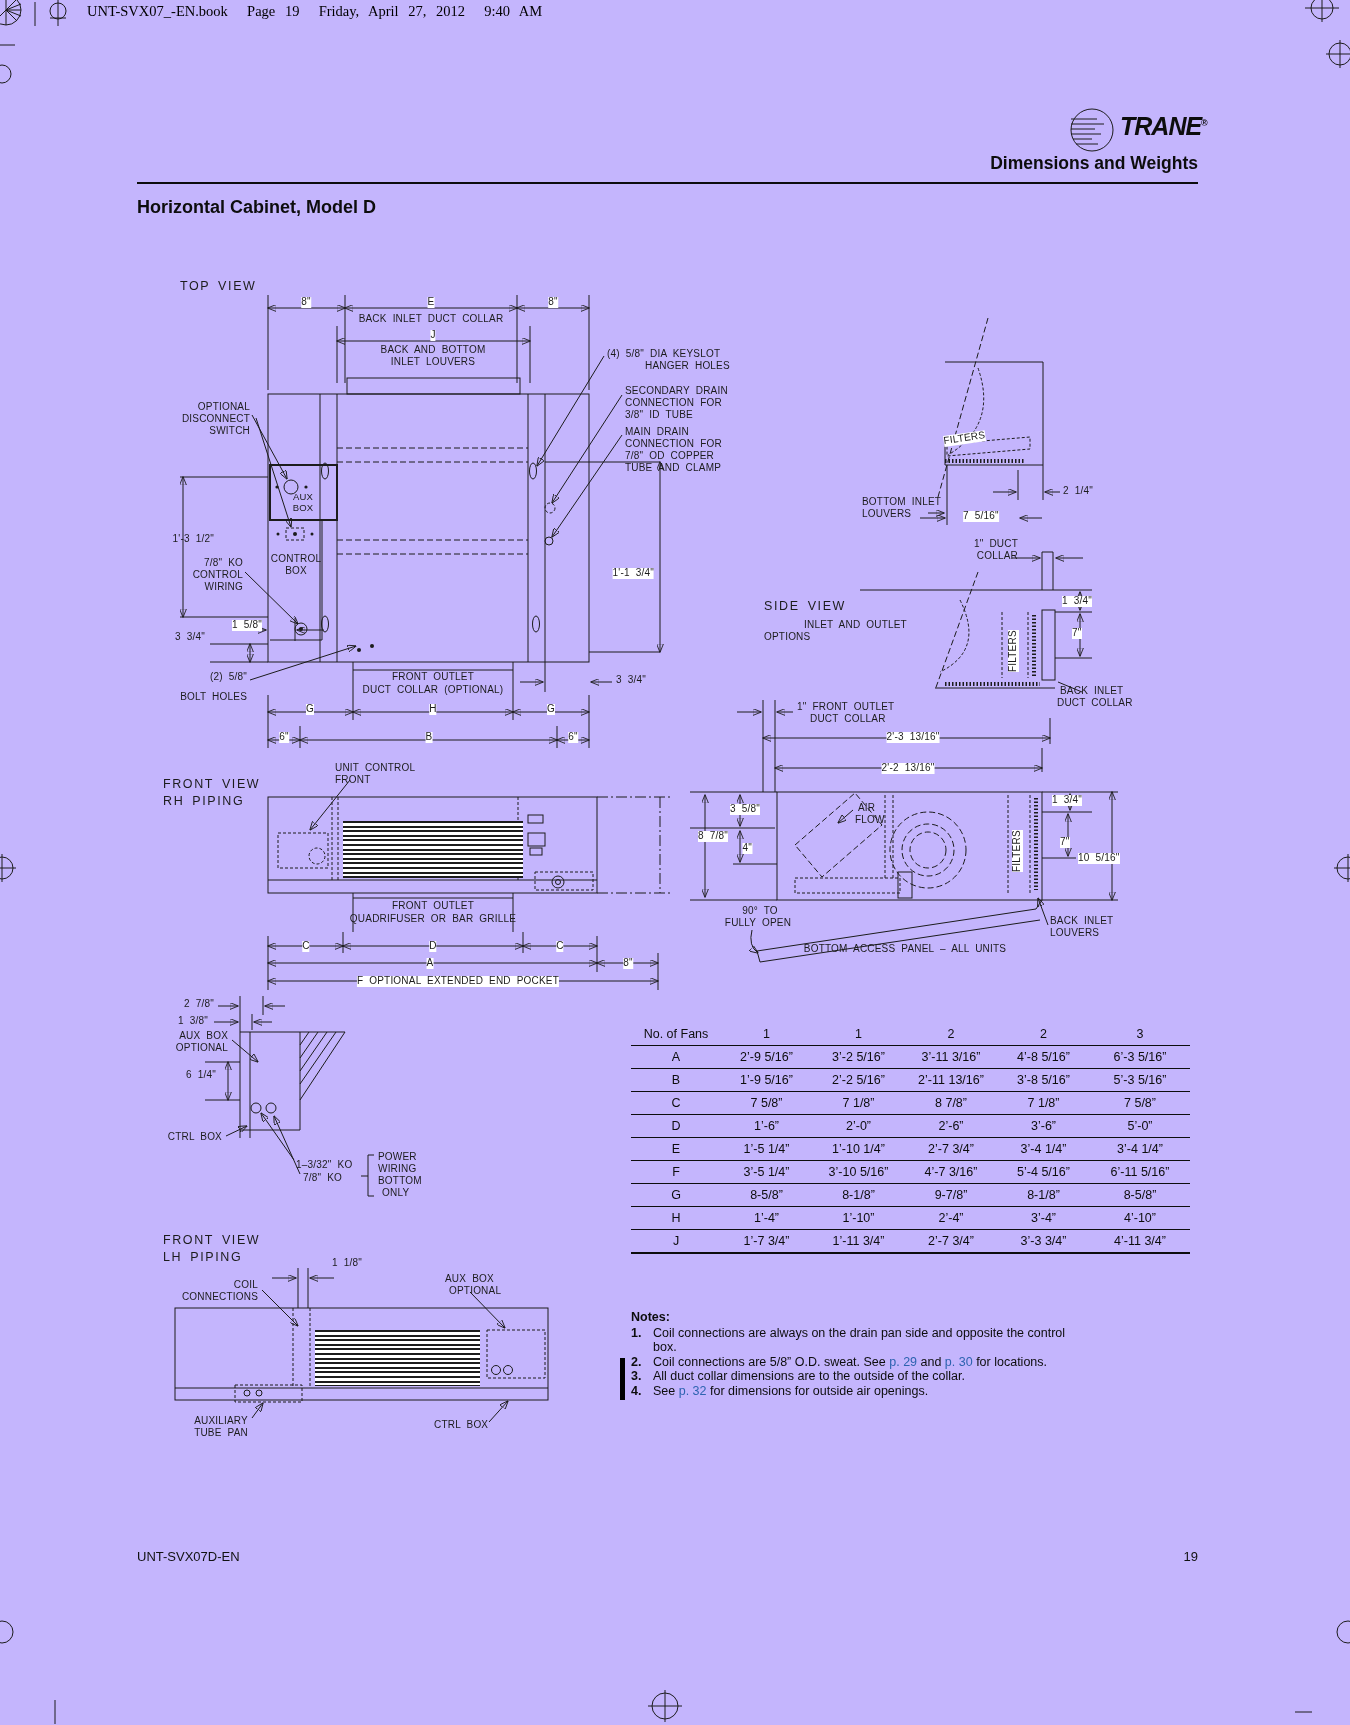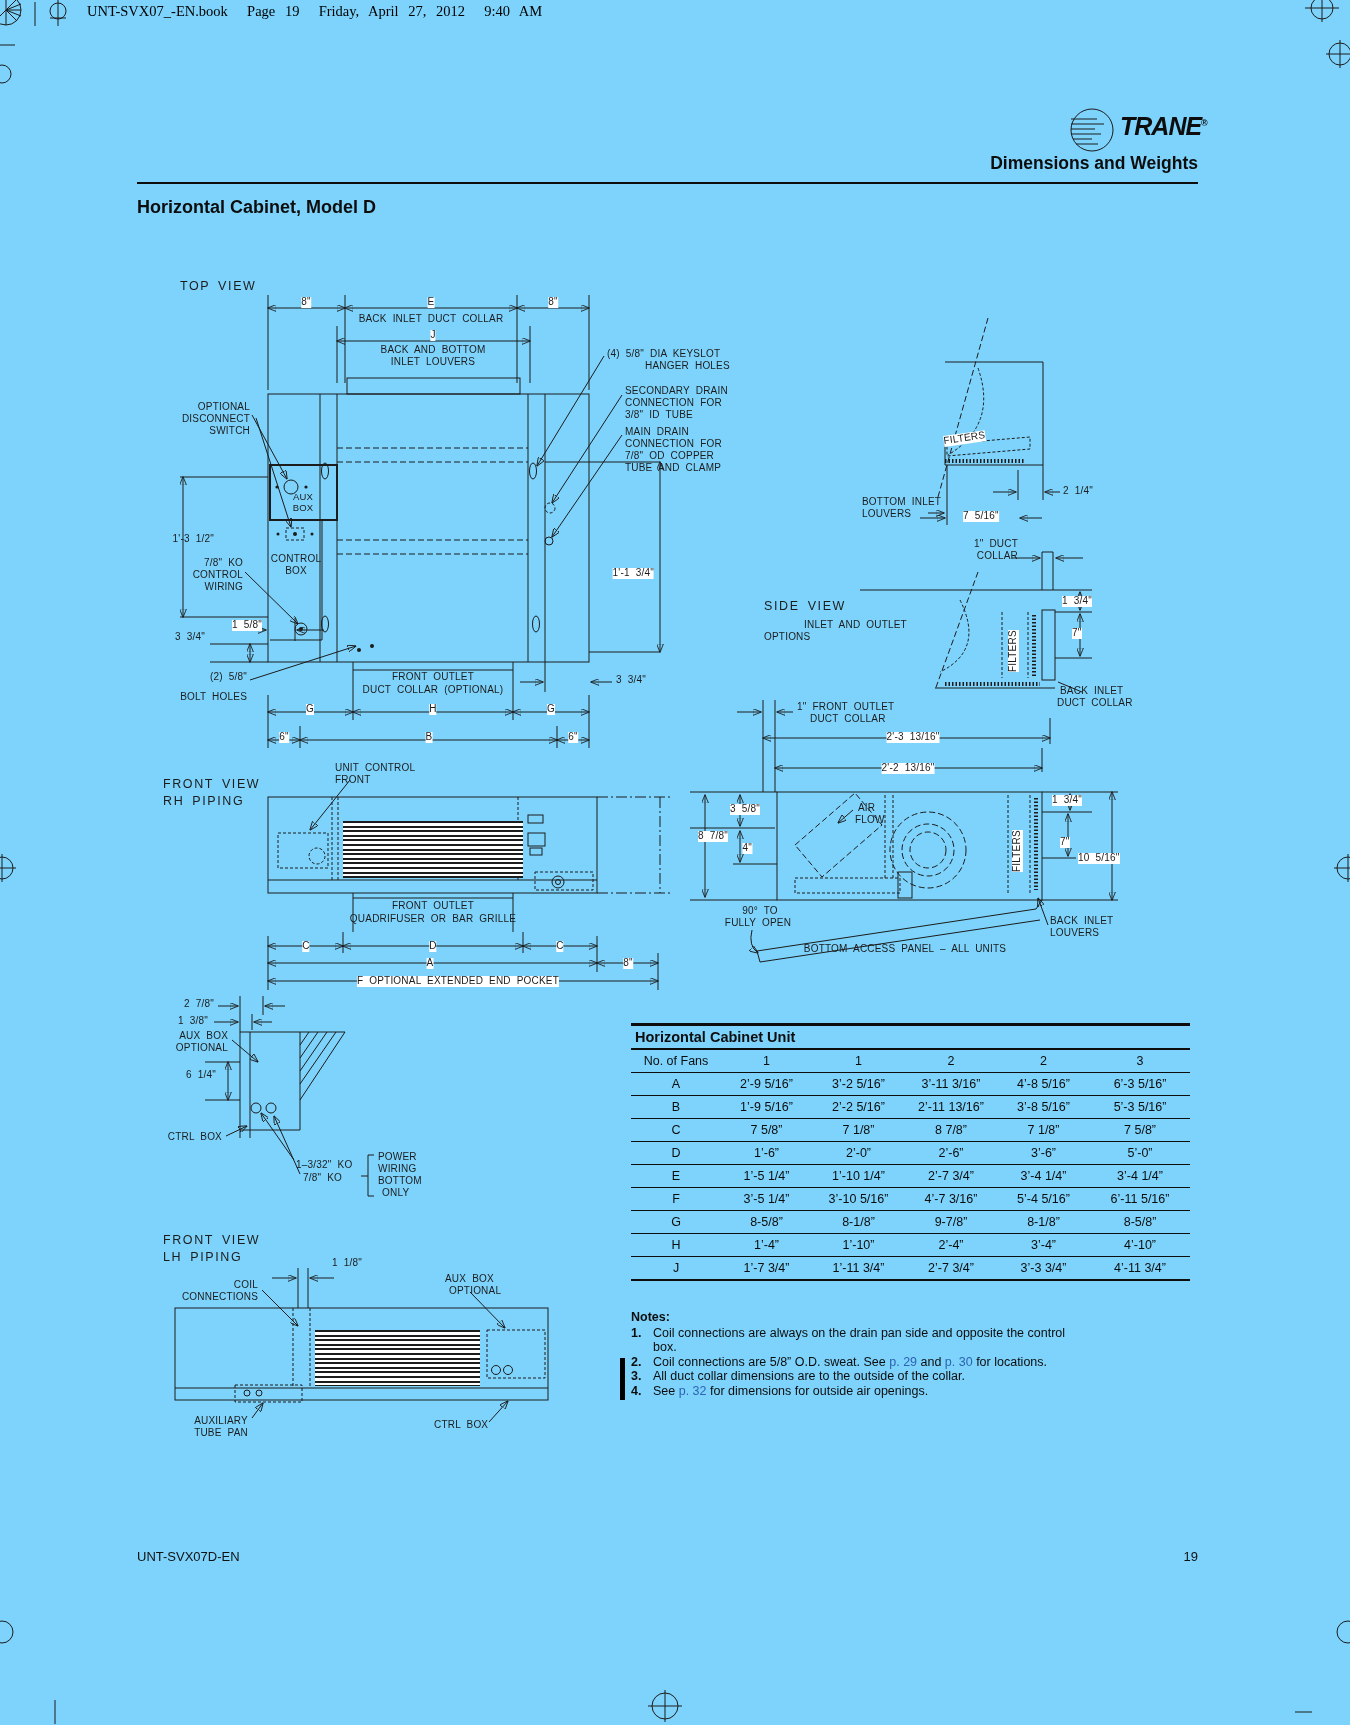--- a/index.html
+++ b/index.html
@@ -1,16 +1,16 @@
 <!DOCTYPE html>
 <html><head>
 <meta charset="utf-8">
 <style>
   html,body{margin:0;padding:0;background:#e8e8e8}
-  .page{position:relative;width:1350px;height:1725px;background:#7dd3fc;overflow:hidden;
+  .page{position:relative;width:1350px;height:1725px;background:#c4b5fd;overflow:hidden;
         font-family:"Liberation Sans",sans-serif;color:#111}
   .bookline{position:absolute;left:87px;top:3px;font-family:"Liberation Serif",serif;
             font-size:14.5px;color:#000;word-spacing:6px;white-space:pre}
   .brandword{position:absolute;left:1120px;top:112px;font-style:italic;font-weight:bold;
              font-size:25px;letter-spacing:-1px;color:#0d0d0d}
   .brandword sup{font-size:9px;font-style:normal}
   .dimweights{position:absolute;right:152px;top:153px;font-size:17.5px;font-weight:bold;color:#0d0d0d}
   .hrule{position:absolute;left:137px;top:182px;width:1061px;height:2px;background:#0d0d0d}
   .pagetitle{position:absolute;left:137px;top:197px;font-size:18px;font-weight:bold;color:#0d0d0d}
   .footer-code{position:absolute;left:137px;top:1549px;font-size:13px}
@@ -477,23 +477,20 @@
   <table class="spec">
     <colgroup>
         <col style="width:90px">
         <col style="width:91px">
         <col style="width:93px">
         <col style="width:92px">
         <col style="width:93px">
         <col style="width:100px">
       </colgroup>
     <tbody>
-      <tr class="t-title">
-        <td colspan="6">Horizontal Cabinet Unit</td>
-      </tr>
     <tr class="t-row">
           <td>No. of Fans</td>
           <td>1</td>
           <td>1</td>
           <td>2</td>
           <td>2</td>
           <td>3</td>
         </tr>
         <tr class="t-row">
           <td>A</td>

